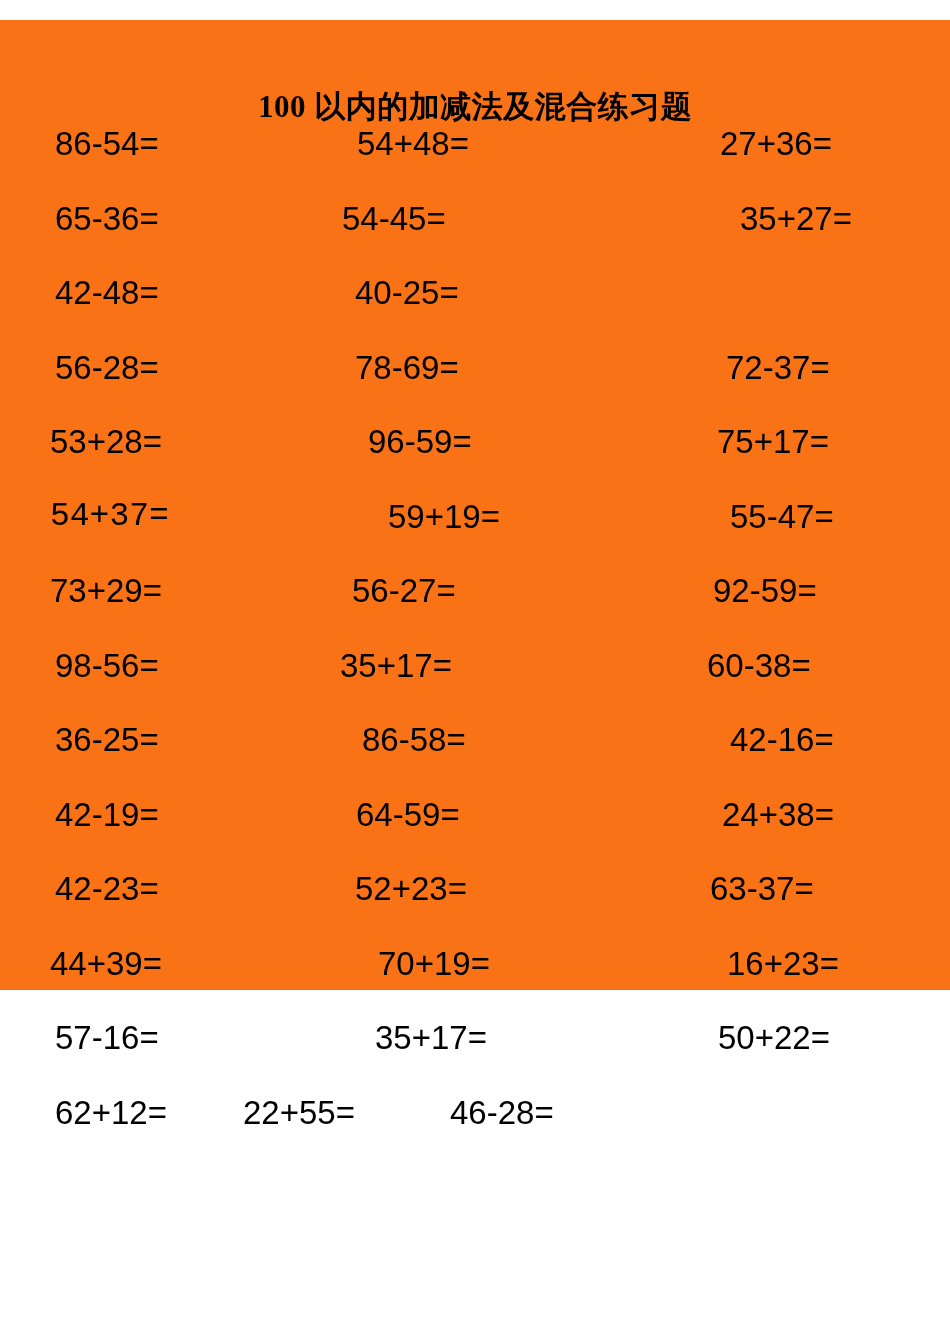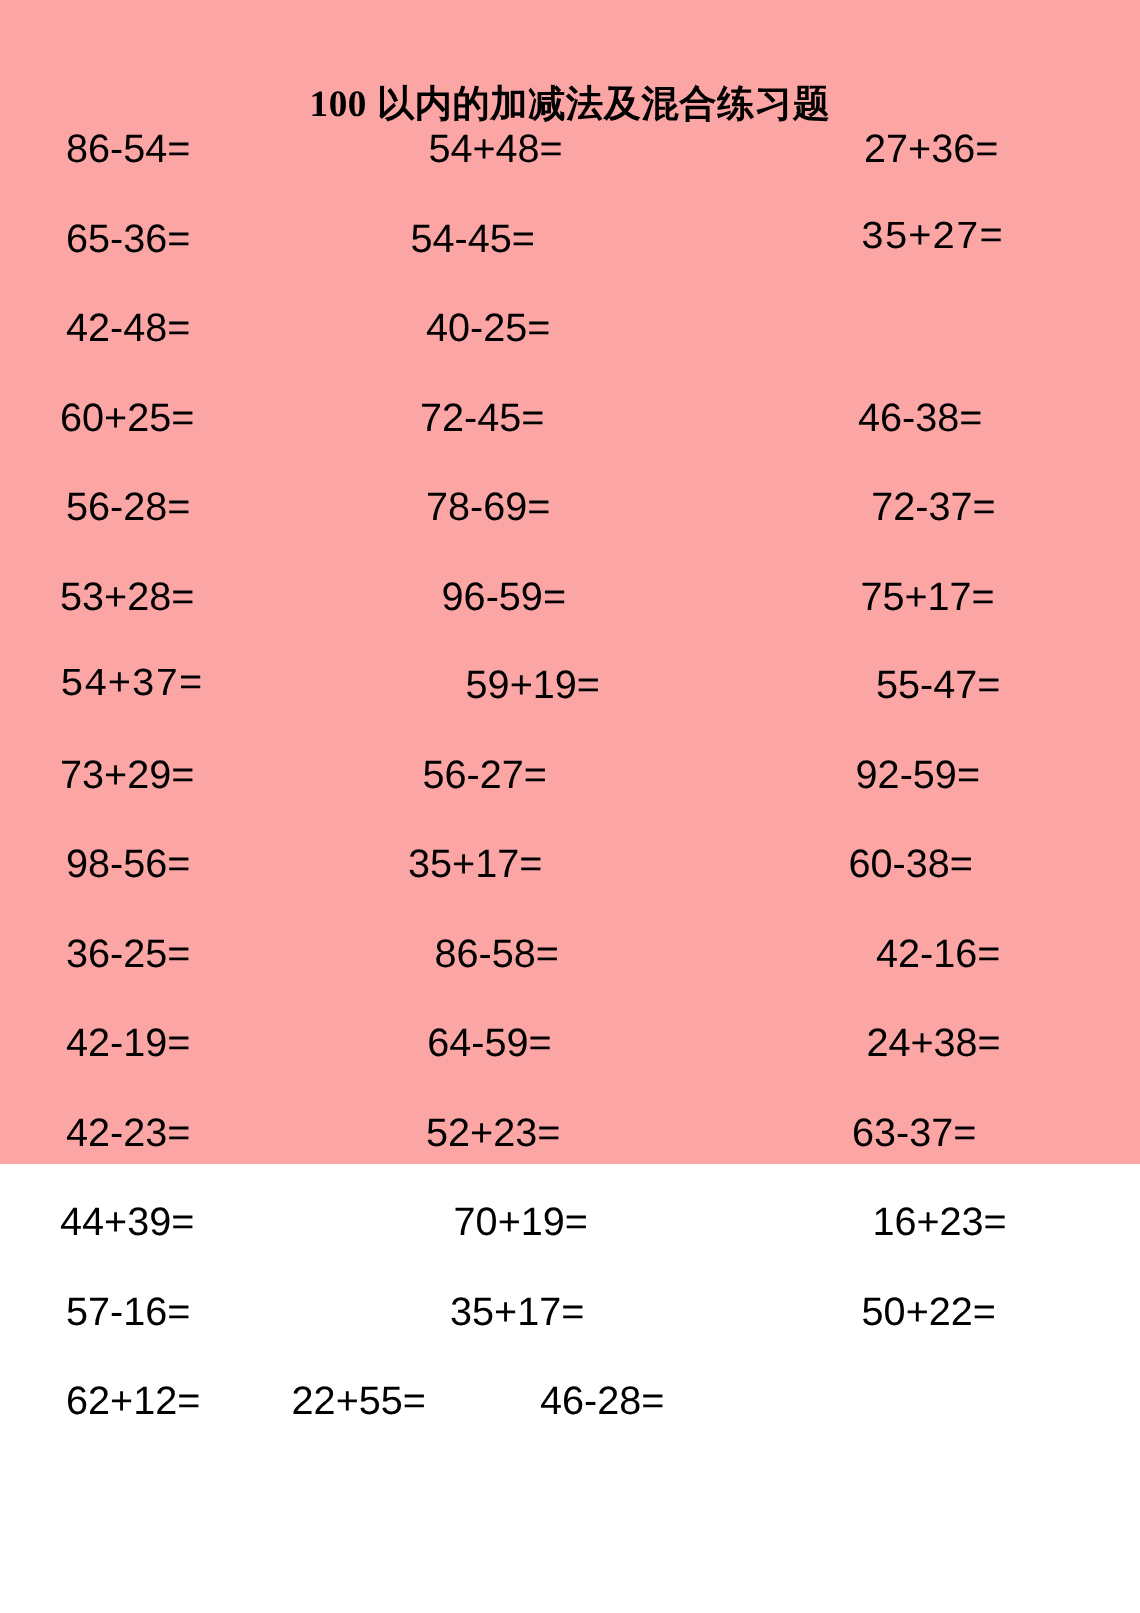--- a/index.html
+++ b/index.html
@@ -11,21 +11,22 @@
     width: 950px;
     height: 1344px;
     font-family: "Liberation Sans", sans-serif;
     color: #000000;
     overflow: hidden;
   }
   #sheet {
     position: relative;
     width: 950px;
     height: 970px;
-    background: #fca5a5;
+    background: #f97316;
+    margin-top: 20px;
   }
   #worksheet-title {
     position: absolute;
     top: 46px;
     left: 0;
     width: 950px;
     text-align: center;
     font-family: "Liberation Serif", "DejaVu Serif", serif;
     font-size: 31px;
     line-height: 40px;
@@ -52,21 +53,21 @@
     color: #000000;
     white-space: nowrap;
   }
   
   .col-1 { left: 55px; }
   .col-2 { left: 357px; }
   .col-3 { left: 720px; }
 
   
   .j-r2-c2  { left: 342px; }
-  .j-r2-c3  { left: 717px; font-family: Liberation Mono, monospace; }
+  .j-r2-c3  { left: 740px; }
   .j-r3-c2  { left: 355px; }
   .j-r3-c3  { left: 722px; }
   .j-r4-c1  { left: 50px; }
   .j-r4-c2  { left: 350px; }
   .j-r4-c3  { left: 715px; }
   .j-r5-c2  { left: 355px; }
   .j-r5-c3  { left: 726px; }
   .j-r6-c1  { left: 50px; }
   .j-r6-c2  { left: 368px; }
   .j-r6-c3  { left: 717px; }
@@ -114,25 +115,20 @@
       <span class="problem col-1">65-36=</span>
       <span class="problem j-r2-c2">54-45=</span>
       <span class="problem j-r2-c3">35+27=</span>
     </div>
 
     <div class="problem-row">
       <span class="problem col-1">42-48=</span>
       <span class="problem j-r3-c2">40-25=</span>
     </div>
 
-    <div class="problem-row">
-      <span class="problem j-r4-c1">60+25=</span>
-      <span class="problem j-r4-c2">72-45=</span>
-      <span class="problem j-r4-c3">46-38=</span>
-    </div>
 
     <div class="problem-row">
       <span class="problem col-1">56-28=</span>
       <span class="problem j-r5-c2">78-69=</span>
       <span class="problem j-r5-c3">72-37=</span>
     </div>
 
     <div class="problem-row">
       <span class="problem j-r6-c1">53+28=</span>
       <span class="problem j-r6-c2">96-59=</span>

